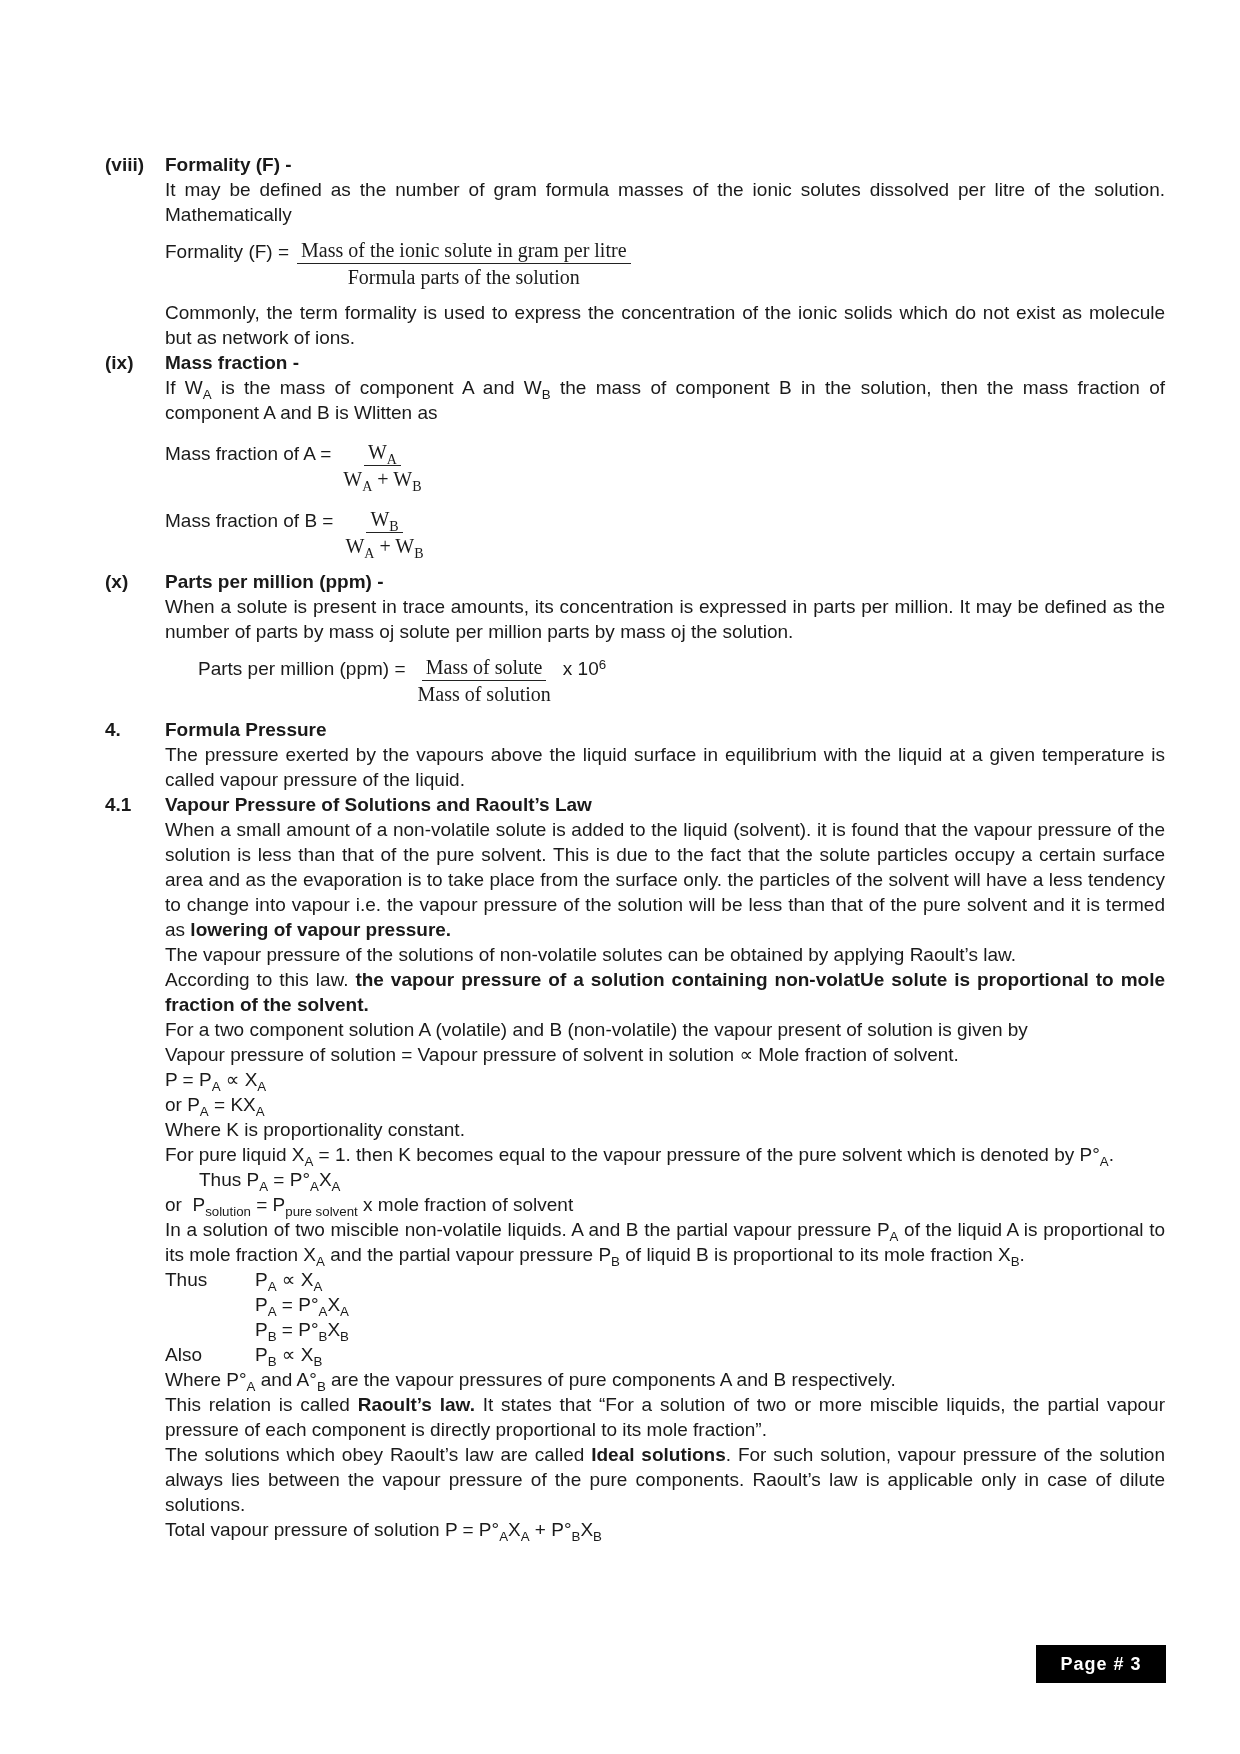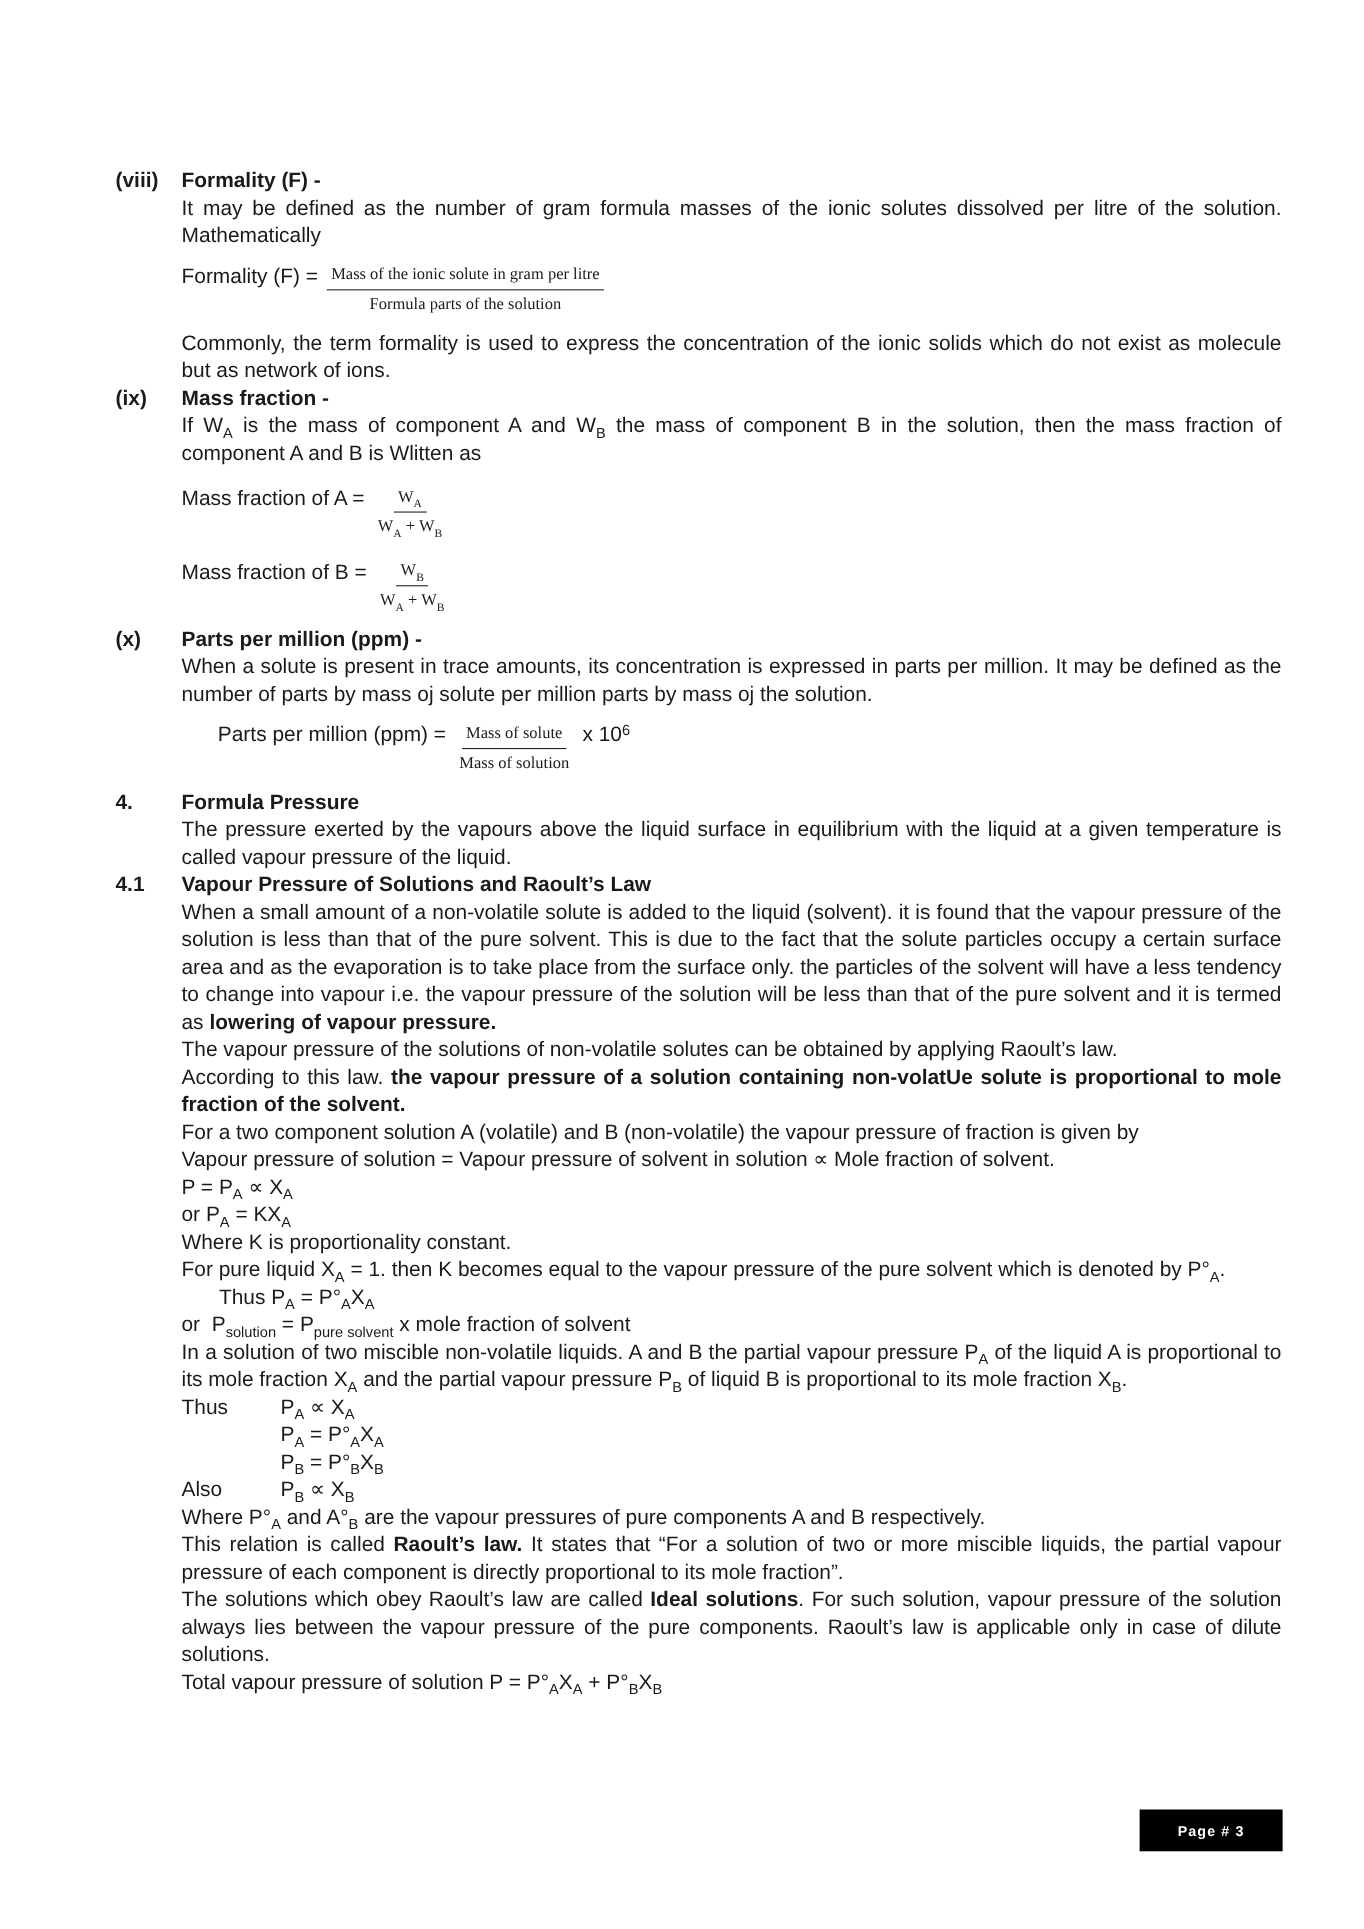--- a/index.html
+++ b/index.html
@@ -4,29 +4,29 @@
 <style>
   html, body { margin:0; padding:0; background:#fff; }
   body { width:1240px; height:1754px; position:relative; font-family:"Liberation Sans", sans-serif; color:#1a1a1a; font-size:19px; line-height:25px; }
   .page { position:absolute; left:105px; top:152px; width:1060px; }
   .sec { display:flex; }
   .num { width:60px; flex:none; font-weight:bold; }
   .body { flex:1; text-align:justify; }
   .h { font-weight:bold; }
   p { margin:0; }
   .formula { display:flex; margin:12px 0; }
-  .frac { display:inline-flex; flex-direction:column; align-items:center; font-family:"Liberation Serif", serif; font-size:15px; margin:0 8px; }
+  .frac { display:inline-flex; flex-direction:column; align-items:center; font-family:"Liberation Serif", serif; font-size:20px; margin:0 8px; }
   .frac .n { padding:0 4px 2px; border-bottom:1px solid #222; line-height:22px; }
   .frac .d { padding:2px 4px 0; line-height:22px; }
   sub { font-size:70%; vertical-align:-5px; line-height:0; }
   sup { font-size:70%; vertical-align:6px; line-height:0; }
   .ind { padding-left:34px; }
   .row2 { display:flex; }
   .row2 .l { width:90px; }
-  .pagebox { position:absolute; left:1036px; top:1645px; width:130px; height:38px; background:#000; color:#fff; font-weight:bold; font-size:13px; display:flex; align-items:center; justify-content:center; letter-spacing:1px; }
+  .pagebox { position:absolute; left:1036px; top:1645px; width:130px; height:38px; background:#000; color:#fff; font-weight:bold; font-size:18px; display:flex; align-items:center; justify-content:center; letter-spacing:1px; }
 </style>
 </head>
 <body>
 
 <div class="page">
 
   <div class="sec">
     <div class="num">(viii)</div>
     <div class="body">
       <div class="h">Formality (F) -</div>
@@ -88,21 +88,21 @@
     </div>
   </div>
 
   <div class="sec">
     <div class="num">4.1</div>
     <div class="body">
       <div class="h">Vapour Pressure of Solutions and Raoult’s Law</div>
       <p><span>When a small amount of a non-volatile solute is added to the liquid (solvent). it is found that the vapour pressure of the solution is less than that of the pure solvent. This is due to the fact that the solute particles occupy a certain surface area and as the evaporation is to take place from the surface only. the particles of the solvent will have a less tendency to change into vapour i.e. the vapour pressure of the solution will be less than that of the pure solvent and it is termed as </span><b>lowering of vapour pressure.</b></p>
       <p>The vapour pressure of the solutions of non-volatile solutes can be obtained by applying Raoult’s law.</p>
       <p><span>According to this law. </span><b>the vapour pressure of a solution containing non-volatUe solute is proportional to mole fraction of the solvent.</b></p>
-      <p>For a two component solution A (volatile) and B (non-volatile) the vapour pressure of fraction is given by</p>
+      <p>For a two component solution A (volatile) and B (non-volatile) the vapour present of solution is given by</p>
       <p>Vapour pressure of solution = Vapour pressure of solvent in solution ∝ Mole fraction of solvent.</p>
       <p>P = P<sub>A</sub> ∝ X<sub>A</sub></p>
       <p>or P<sub>A</sub> = KX<sub>A</sub></p>
       <p>Where K is proportionality constant.</p>
       <p><span>For pure liquid X</span><sub>A</sub><span> = 1. then K becomes equal to the vapour pressure of the pure solvent which is denoted by P°</span><sub>A</sub>.</p>
       <p class="ind">Thus P<sub>A</sub> = P°<sub>A</sub>X<sub>A</sub></p>
       <p>or&nbsp; P<sub>solution</sub> = P<sub>pure solvent</sub><span> x mole fraction of solvent</span></p>
       <p><span>In a solution of two miscible non-volatile liquids. A and B the partial vapour pressure P</span><sub>A</sub><span> of the liquid A is proportional to its mole fraction X</span><sub>A</sub><span> and the partial vapour pressure P</span><sub>B</sub><span> of liquid B is proportional to its mole fraction X</span><sub>B</sub>.</p>
       <div class="row2">
           <span class="l">Thus</span>

